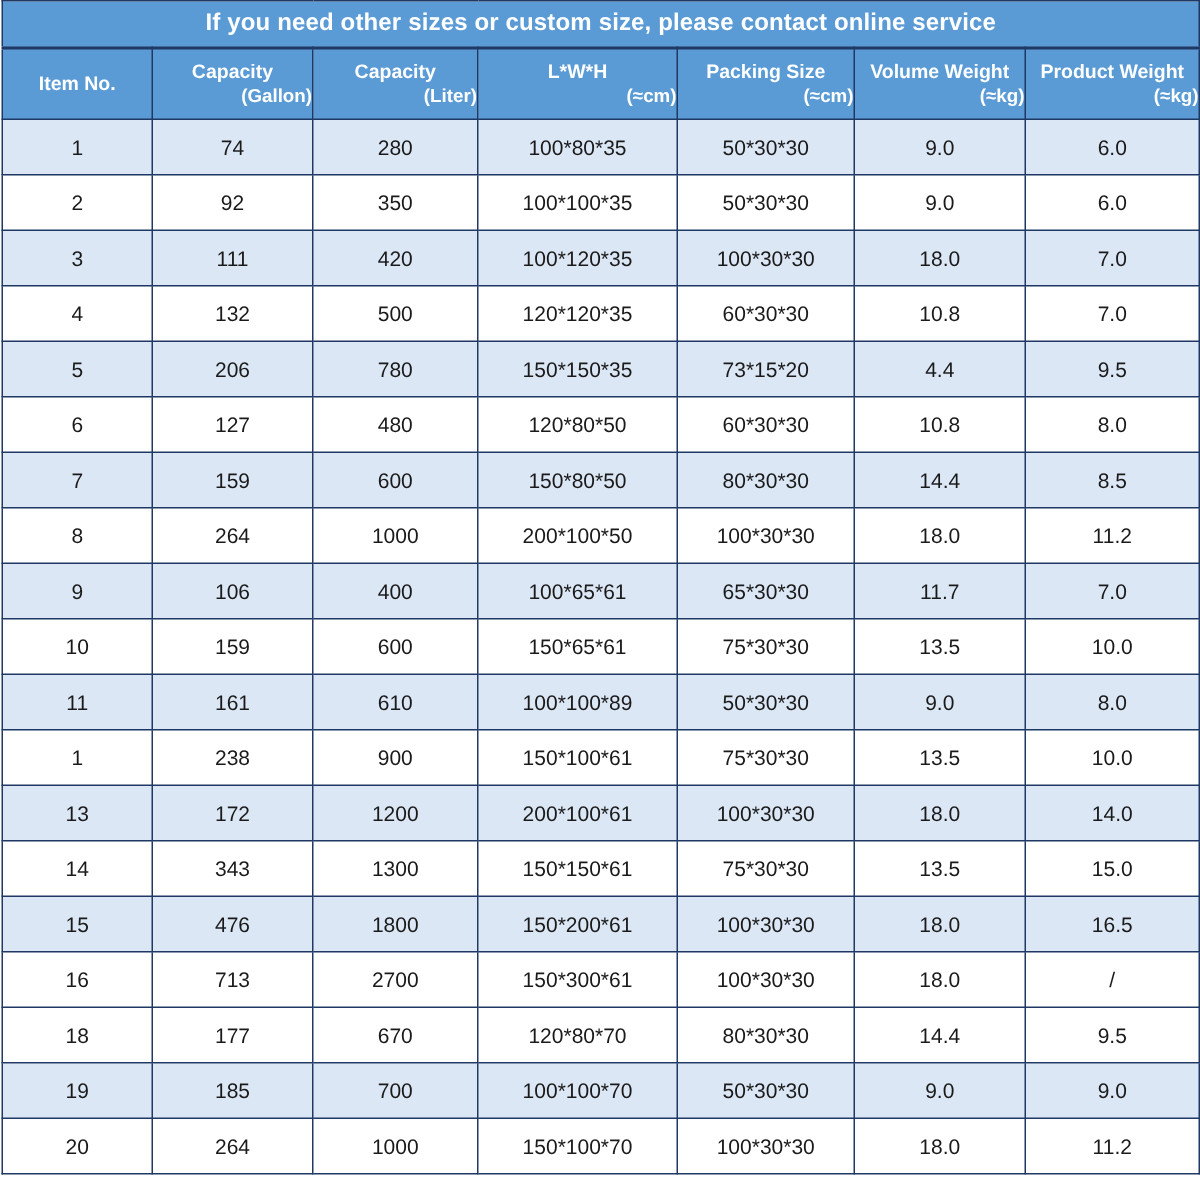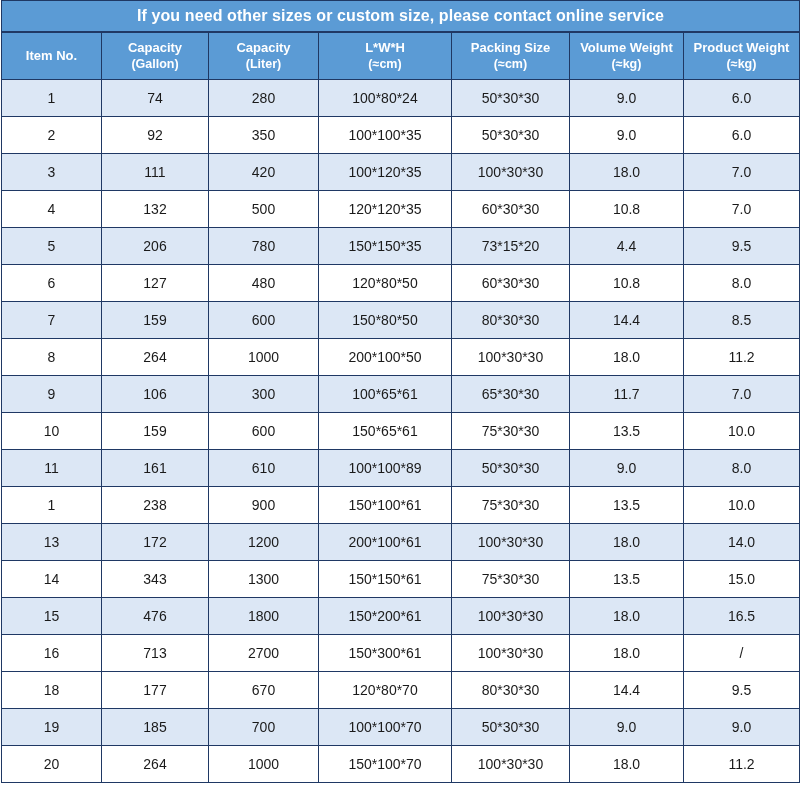--- a/index.html
+++ b/index.html
@@ -53,20 +53,21 @@
     font-size: 13px;
     text-align: center;
     vertical-align: middle;
     height: 46px;
     line-height: 1.35;
     padding: 2px 2px;
   }
   .hdr-cell .ln2 {
     display: block;
     font-size: 12.5px;
+    text-align: right;
   }
 
   
   td.data-cell {
     text-align: center;
     vertical-align: middle;
     height: 36px;
     font-size: 14px;
     color: #1a1a1a;
     background: #ffffff;
@@ -110,21 +111,21 @@
           <th class="hdr-cell"><span>Packing Size</span><span class="ln2">(≈cm)</span></th>
           <th class="hdr-cell"><span>Volume Weight</span><span class="ln2">(≈kg)</span></th>
           <th class="hdr-cell"><span>Product Weight</span><span class="ln2">(≈kg)</span></th>
         </tr>
     </thead>
     <tbody id="table-body">
         <tr class="row-alt">
           <td class="data-cell">1</td>
           <td class="data-cell">74</td>
           <td class="data-cell">280</td>
-          <td class="data-cell">100*80*24</td>
+          <td class="data-cell">100*80*35</td>
           <td class="data-cell">50*30*30</td>
           <td class="data-cell">9.0</td>
           <td class="data-cell">6.0</td>
         </tr>
         <tr>
           <td class="data-cell">2</td>
           <td class="data-cell">92</td>
           <td class="data-cell">350</td>
           <td class="data-cell">100*100*35</td>
           <td class="data-cell">50*30*30</td>
@@ -181,21 +182,21 @@
           <td class="data-cell">264</td>
           <td class="data-cell">1000</td>
           <td class="data-cell">200*100*50</td>
           <td class="data-cell">100*30*30</td>
           <td class="data-cell">18.0</td>
           <td class="data-cell">11.2</td>
         </tr>
         <tr class="row-alt">
           <td class="data-cell">9</td>
           <td class="data-cell">106</td>
-          <td class="data-cell">300</td>
+          <td class="data-cell">400</td>
           <td class="data-cell">100*65*61</td>
           <td class="data-cell">65*30*30</td>
           <td class="data-cell">11.7</td>
           <td class="data-cell">7.0</td>
         </tr>
         <tr>
           <td class="data-cell">10</td>
           <td class="data-cell">159</td>
           <td class="data-cell">600</td>
           <td class="data-cell">150*65*61</td>

